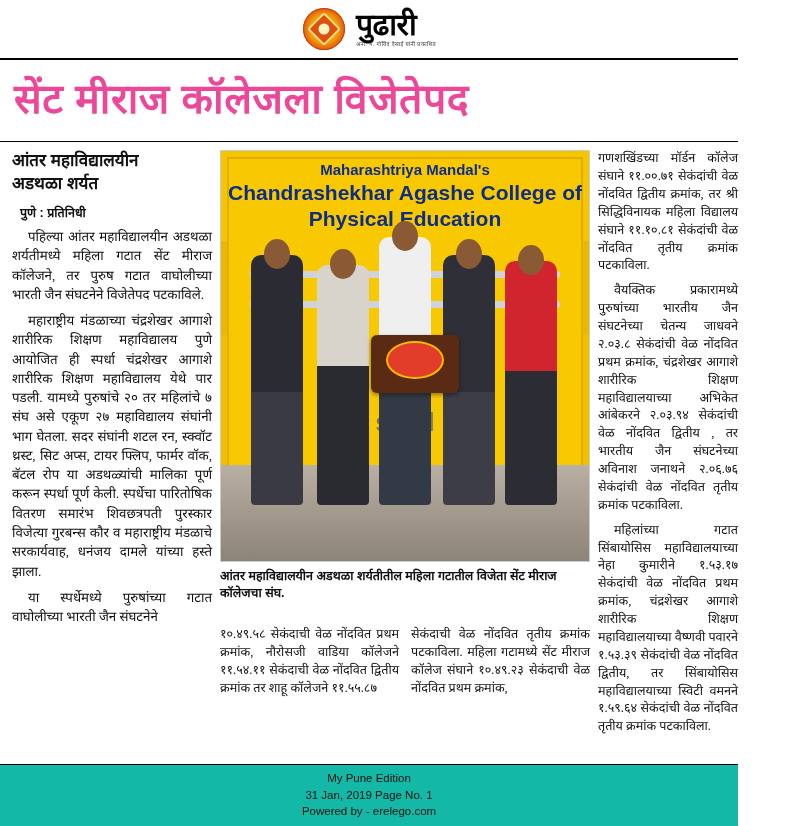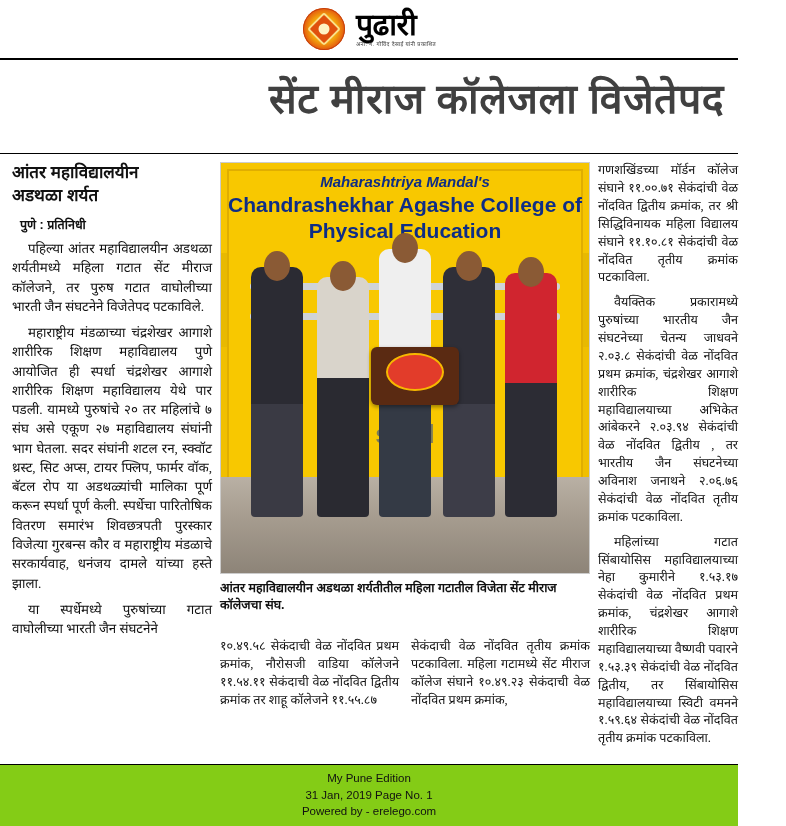--- a/index.html
+++ b/index.html
@@ -94,25 +94,25 @@
 
   
   .headline-band {
     padding: 16px 14px 6px 14px;
     border-bottom: 1px solid #000;
   }
   .headline {
     font-family: "Liberation Sans", sans-serif;
     font-weight: bold;
     font-size: 41px;
-    text-align: right;
+    text-align: left;
     letter-spacing: 0.5px;
     line-height: 1.15;
-    color: #404040;
-    margin: 0 0 24px 0;
+    color: #ec4899;
+    margin: 0 0 12px 0;
   }
 
   
   .content {
     display: flex;
     padding: 8px 0 0 12px;
     gap: 8px;
     box-sizing: border-box;
   }
   .col-left {
@@ -180,21 +180,21 @@
     border: 2px solid #e0ae00;
   }
   .banner-txt {
     position: absolute;
     left: 0; right: 0;
     text-align: center;
     font-family: "Liberation Sans", sans-serif;
     color: #0e2d86;
     font-weight: bold;
   }
-  .bt1 { top: 10px; font-size: 15px; font-style: italic; }
+  .bt1 { top: 10px; font-size: 15px; }
   .bt2 { top: 30px; font-size: 21px; }
   .bt3 { top: 56px; font-size: 21px; }
   .bt-ghost {
     position: absolute;
     left: 0; right: 0;
     text-align: center;
     font-family: "Liberation Sans", sans-serif;
     font-weight: bold;
     color: #1a3fa0;
     opacity: 0.55;
@@ -274,21 +274,21 @@
   .footer {
     position: absolute;
     left: 0; right: 0; bottom: 0;
     border-top: 1px solid #000;
     padding: 5px 0 6px 0;
     text-align: center;
     font-family: "Liberation Sans", sans-serif;
     font-size: 11.5px;
     line-height: 1.45;
     color: #111;
-    background: #84cc16;
+    background: #14b8a6;
   }
   .footer a { color: #111; text-decoration: none; }
 </style>
 </head>
 <body>
 
 <div class="page">
 
   <div class="masthead">
     <div class="logo-mark">

